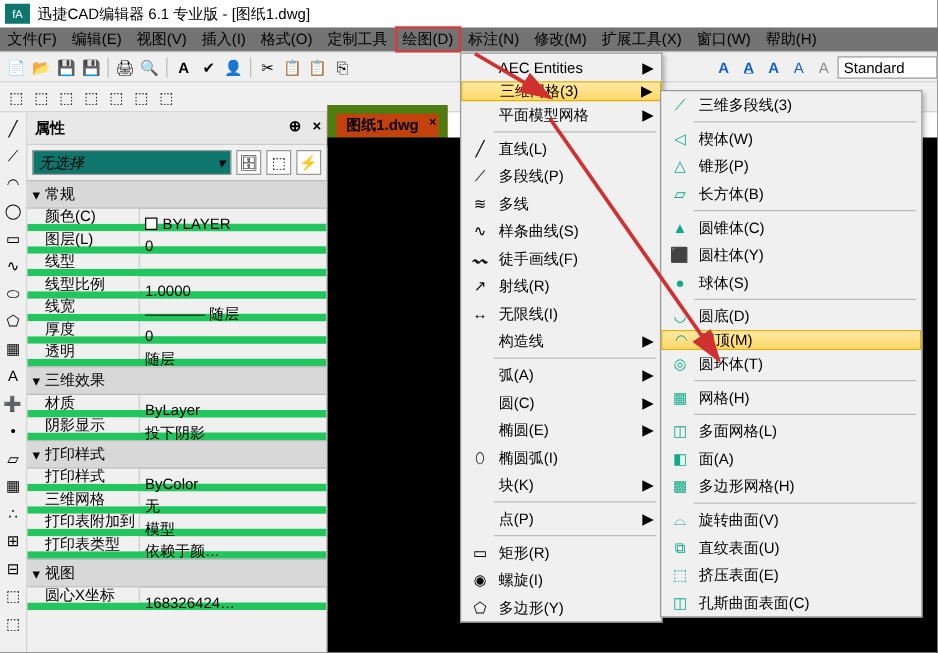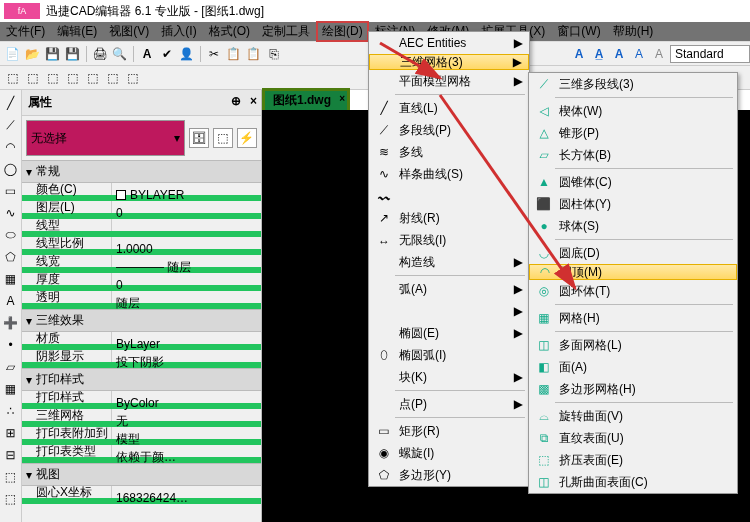--- a/index.html
+++ b/index.html
@@ -1,64 +1,64 @@
 <!DOCTYPE html>
 <html><head>
 <meta charset="utf-8">
 <style>
 * { box-sizing: border-box; margin: 0; padding: 0; font-family: "Microsoft YaHei", SimSun, sans-serif; font-size: 12px; }
 body { width: 750px; height: 522px; background: #f0f0f0; overflow: hidden; position: relative; }
 
 .titlebar { height: 22px; background: #fff; display: flex; align-items: center; padding-left: 4px; }
-.titlebar .icon { width: 36px; height: 16px; background: #ec4899; color: #fff; font-size: 9px; display: flex; align-items: center; justify-content: center; margin-right: 6px; }
+.titlebar .icon { width: 20px; height: 16px; background: #0f766e; color: #fff; font-size: 9px; display: flex; align-items: center; justify-content: center; margin-right: 6px; }
 
 .menubar { height: 20px; background: #737373; display: flex; align-items: center; padding-left: 0; border-bottom: 1px solid #ddd; }
 .menubar .mi { padding: 2px 6px; cursor: default; white-space: nowrap; }
 .menubar .mi.hl { border: 2px solid #d04040; padding: 0 4px; }
 
 .toolbar1, .toolbar2 { height: 24px; background: #f0f0f0; display: flex; align-items: center; padding-left: 4px; border-bottom: 1px solid #ccc; gap: 2px; }
 .tb-btn { width: 18px; height: 18px; display: flex; align-items: center; justify-content: center; font-size: 12px; cursor: default; }
 .tb-sep { width: 1px; height: 16px; background: #bbb; margin: 0 2px; }
 .stylecombo { height: 18px; width: 80px; background: #fff; border: 1px solid #999; padding: 0 4px; display: flex; align-items: center; }
 
 .body { display: flex; height: calc(522px - 22px - 20px - 24px - 24px); }
 
 .lefticons { width: 22px; background: #f0f0f0; border-right: 1px solid #ccc; display: flex; flex-direction: column; align-items: center; padding-top: 4px; gap: 4px; }
 .lefticons .ic { width: 18px; height: 18px; display: flex; align-items: center; justify-content: center; font-size: 12px; }
 
 .proppanel { width: 240px; background: #f0f0f0; border-right: 1px solid #bbb; display: flex; flex-direction: column; }
 .proppanel .hdr { background: #e8e8e8; padding: 4px 6px; border-bottom: 1px solid #ccc; font-weight: bold; position: relative; }
 .proppanel .hdr .x { position: absolute; right: 4px; top: 4px; }
 .sel-row { display: flex; align-items: center; gap: 4px; padding: 4px; }
-.sel-row .combo { flex: 1; height: 36px; background: #be185d; border: 1px solid #999; padding: 0 4px; display: flex; align-items: center; justify-content: space-between; }
+.sel-row .combo { flex: 1; height: 20px; background: #0f766e; border: 1px solid #999; padding: 0 4px; display: flex; align-items: center; justify-content: space-between; font-style: italic; }
 .sel-row .pbtn { width: 20px; height: 20px; border: 1px solid #999; background: #fff; display: flex; align-items: center; justify-content: center; }
 
 .cat { background: #d8d8d8; padding: 2px 4px; display: flex; align-items: center; border-top: 1px solid #bbb; border-bottom: 1px solid #bbb; }
 .cat .a { width: 10px; }
 .row { display: flex; border-bottom: 6px solid #22c55e; height: 18px; }
 .row .lbl { width: 90px; padding-left: 14px; background: #f0f0f0; border-right: 1px solid #ccc; display: flex; align-items: center; }
 .row .val { flex: 1; padding-left: 4px; background: #fff; display: flex; align-items: center; margin-top: 12px; }
 .row .sw { width: 10px; height: 10px; border: 1px solid #000; background: #fff; margin-right: 4px; }
 
 .canvas-area { flex: 1; background: #fff; position: relative; }
 .doc-tab { position: absolute; top: 0; left: 0; right: 0; height: 20px; display: flex; align-items: center; }
-.doc-tab .tab { background: #15803d; border: 3px solid #4d7c0f; padding: 1px 16px 1px 8px; position: relative; font-weight: bold; }
+.doc-tab .tab { background: #c2410c; border: 7px solid #4d7c0f; padding: 1px 16px 1px 8px; position: relative; font-weight: bold; }
 .doc-tab .tab .x { position: absolute; right: 2px; top: 2px; font-size: 10px; }
 .canvas { position: absolute; top: 20px; left: 0; right: 0; bottom: 0; background: #000; }
 
 
 .menu { position: absolute; background: #f0f0f0; border: 1px solid #999; box-shadow: 2px 2px 4px rgba(0,0,0,.3); }
 .menu .item { height: 22px; display: flex; align-items: center; padding: 0 20px 0 4px; cursor: default; position: relative; }
 .menu .item .ic { width: 22px; display: flex; justify-content: center; }
 .menu .item .txt { flex: 1; padding-left: 4px; }
 .menu .item .arr { position: absolute; right: 6px; }
 .menu .msep { height: 1px; background: #bbb; margin: 2px 4px 2px 26px; }
 .menu .item.hl { background: linear-gradient(#ffe9a6,#ffd866); border: 1px solid #e5b000; height: 16px; }
 
-.menu1 { top: 31px; left: 368px; width: 162px; }
+.menu1 { top: 42px; left: 368px; width: 162px; }
 .menu2 { top: 72px; left: 528px; width: 210px; }
 
 svg.arrow { position: absolute; pointer-events: none; }
 </style>
 </head>
 <body>
 
 <div class="titlebar">
   <div class="icon">fA</div>
   <div>迅捷CAD编辑器 6.1 专业版 - [图纸1.dwg]</div>
@@ -269,20 +269,21 @@
   <div class="item">
       <span class="ic">≋</span>
       <span class="txt">多线</span>
     </div>
   <div class="item">
       <span class="ic">∿</span>
       <span class="txt">样条曲线(S)</span>
     </div>
   <div class="item">
       <span class="ic">〰</span>
+      <span class="txt">徒手画线(F)</span>
     </div>
   <div class="item">
       <span class="ic">↗</span>
       <span class="txt">射线(R)</span>
     </div>
   <div class="item">
       <span class="ic">↔</span>
       <span class="txt">无限线(I)</span>
     </div>
   <div class="item">
@@ -291,20 +292,21 @@
       <span class="arr">▶</span>
     </div>
   <div class="msep"></div>
   <div class="item">
       <span class="ic"></span>
       <span class="txt">弧(A)</span>
       <span class="arr">▶</span>
     </div>
   <div class="item">
       <span class="ic"></span>
+      <span class="txt">圆(C)</span>
       <span class="arr">▶</span>
     </div>
   <div class="item">
       <span class="ic"></span>
       <span class="txt">椭圆(E)</span>
       <span class="arr">▶</span>
     </div>
   <div class="item">
       <span class="ic">⬯</span>
       <span class="txt">椭圆弧(I)</span>

